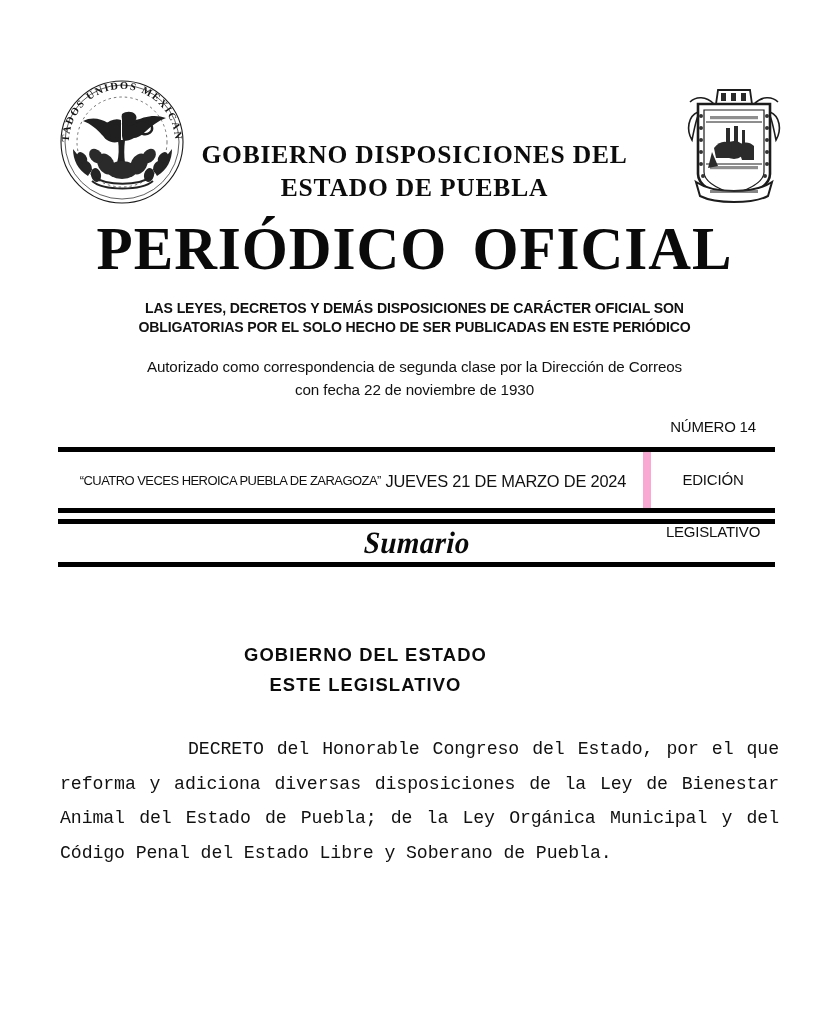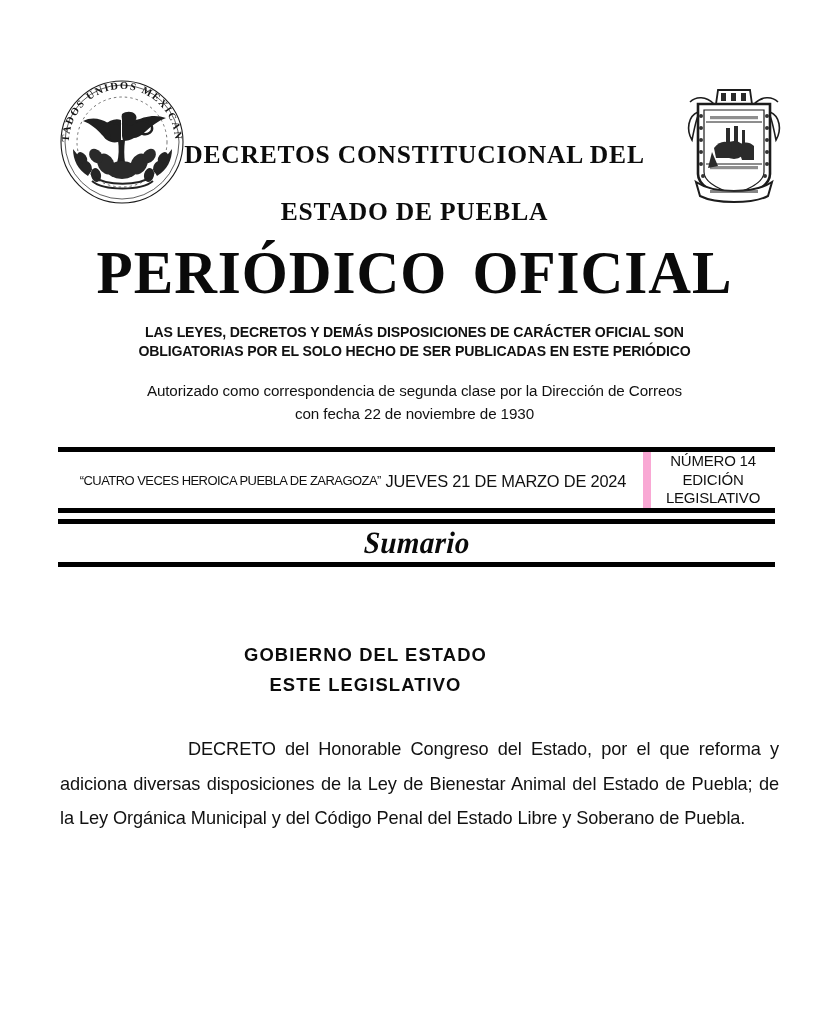--- a/index.html
+++ b/index.html
@@ -39,21 +39,21 @@
   .gov-title {
     text-align: center;
     font-family: "Liberation Serif", "DejaVu Serif", serif;
     font-weight: bold;
     font-size: 25.5px;
     line-height: 33px;
     letter-spacing: 0.8px;
     padding: 60px 150px 0 150px;
     color: #0c0c0c;
   }
-  .gov-title .l2 { display: block; margin-top: 24px; }
+  .gov-title .l2 { display: block; }
 
   .periodico {
     text-align: center;
     font-family: "Liberation Serif", "DejaVu Serif", serif;
     font-weight: bold;
     font-size: 61px;
     line-height: 62px;
     letter-spacing: 1px;
     margin-top: 14px;
     color: #0a0a0a;
@@ -124,20 +124,21 @@
     letter-spacing: -0.2px;
     line-height: 20px;
     margin-top: 2px;
   }
   .cell-num {
     width: 124px;
     flex-direction: column;
     font-size: 15px;
     line-height: 18.5px;
     letter-spacing: -0.2px;
+    gap: 34px;
   }
   .cell-num span { display: block; }
 
   
   .sumario-band {
     position: absolute;
     left: 58px;
     top: 519px;
     width: 717px;
     height: 48px;
@@ -178,20 +179,21 @@
     left: 60px;
     top: 732px;
     width: 719px;
     text-align: justify;
     text-align-last: left;
     font-size: 18.2px;
     line-height: 34.5px;
     letter-spacing: -0.1px;
     text-indent: 128px;
     color: #111;
+    font-family: Liberation Mono, monospace;
   }
 
   svg { display: block; }
 </style>
 </head>
 <body>
 
 <div class="page">
 
   <div class="masthead">
@@ -310,21 +312,21 @@
         </g>
 
         <path d="M12 100 C30 112 70 112 88 100 L84 114 C68 122 32 122 16 114 Z" fill="#ffffff" stroke="#1c1c1c" stroke-width="2"></path>
         <g fill="#333">
           <rect x="26" y="108" width="48" height="3" opacity="0.6"></rect>
         </g>
       </svg>
     </div>
 
     <div class="gov-title">
-      <span>DECRETOS CONSTITUCIONAL DEL</span>
+      <span>GOBIERNO DISPOSICIONES DEL</span>
       <span class="l2">ESTADO DE PUEBLA</span>
     </div>
 
     <div class="periodico">
       <span>PERIÓDICO</span><span class="gap"></span><span>OFICIAL</span>
     </div>
 
     <div class="legal">
       <span>LAS LEYES, DECRETOS Y DEMÁS DISPOSICIONES DE CARÁCTER OFICIAL SON</span>
       <span>OBLIGATORIAS POR EL SOLO HECHO DE SER PUBLICADAS EN ESTE PERIÓDICO</span>

